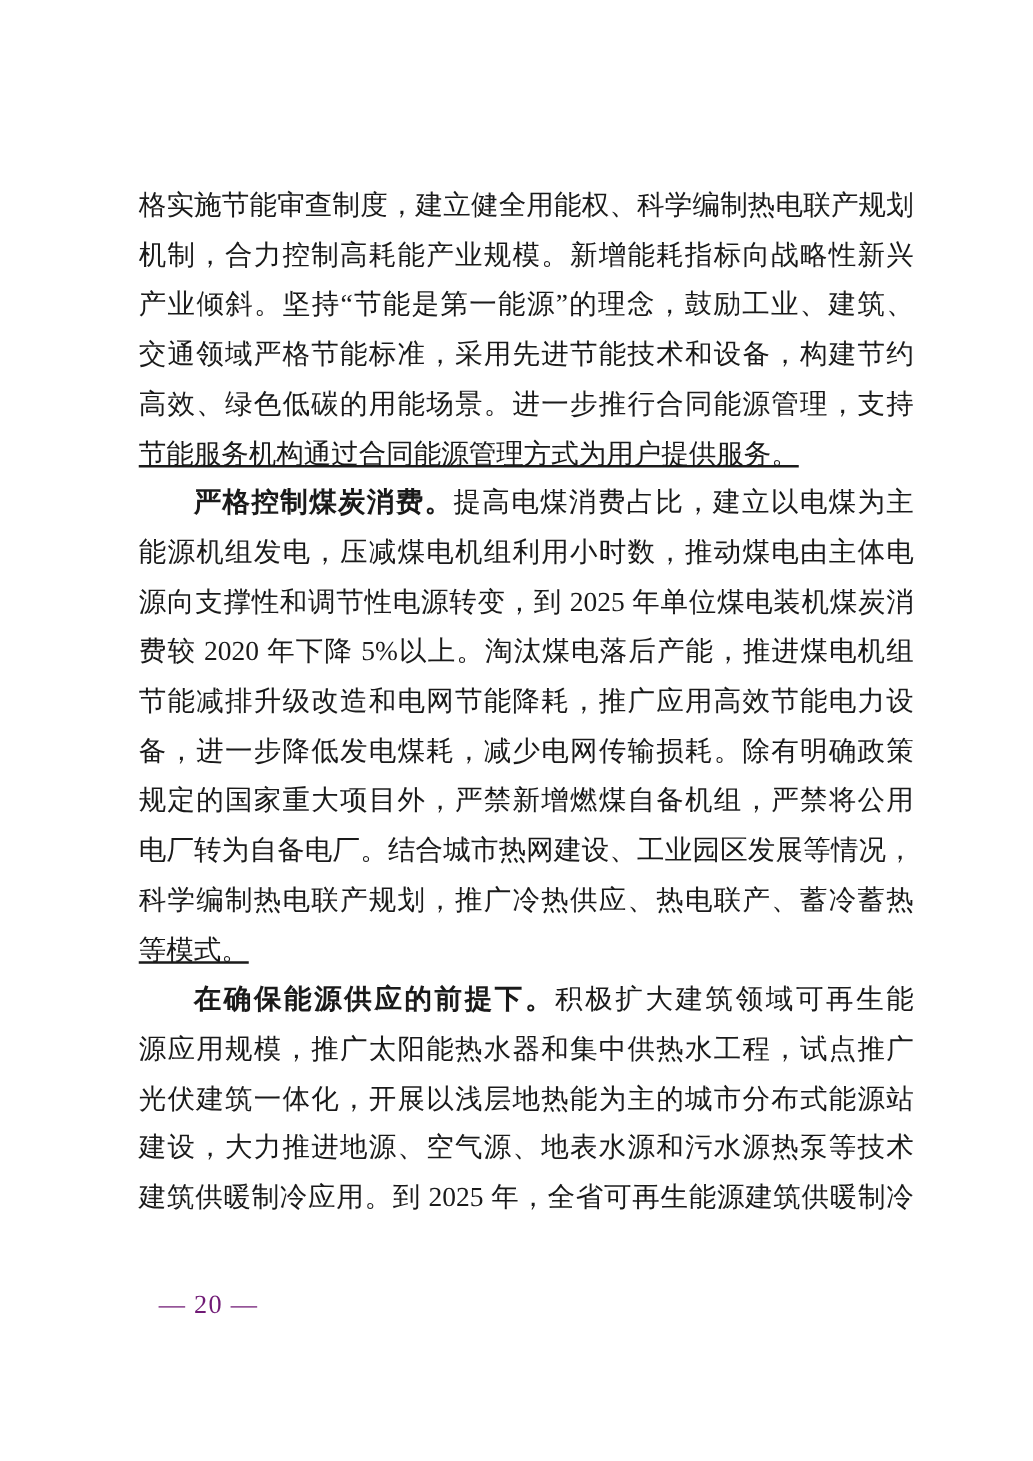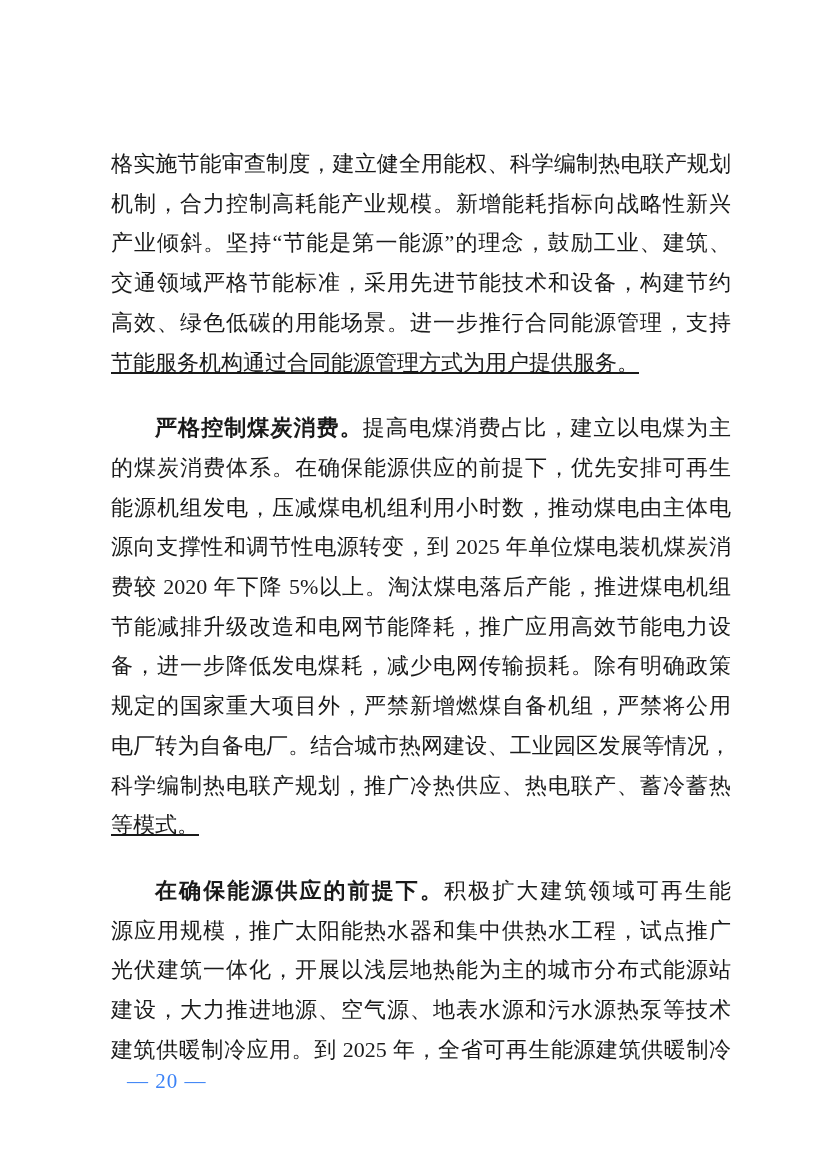--- a/index.html
+++ b/index.html
@@ -31,49 +31,47 @@
     text-justify: inter-character;
     letter-spacing: 0;
     word-break: keep-all;
   }
   .ln.para-end {
     text-align-last: left;
     text-decoration: underline;
   }
   .ln.indent {
     text-indent: 44px;
-    margin-top: 26px;
   }
   .lead {
     font-weight: 700;
   }
   .pagefoot {
     position: absolute;
     left: 127px;
-    top: 1067px;
+    top: 1029px;
     font-size: 21px;
     line-height: 28px;
-    color: #3b82f6;
+    color: #701a75;
     letter-spacing: 1px;
   }
 </style>
 </head>
 <body>
 
 <main class="textblock">
 
   <p class="ln">格实施节能审查制度，建立健全用能权、科学编制热电联产规划</p>
   <p class="ln">机制，合力控制高耗能产业规模。新增能耗指标向战略性新兴</p>
   <p class="ln">产业倾斜。坚持“节能是第一能源”的理念，鼓励工业、建筑、</p>
   <p class="ln">交通领域严格节能标准，采用先进节能技术和设备，构建节约</p>
   <p class="ln">高效、绿色低碳的用能场景。进一步推行合同能源管理，支持</p>
   <p class="ln para-end">节能服务机构通过合同能源管理方式为用户提供服务。</p>
 
   <p class="ln indent"><b class="lead">严格控制煤炭消费。</b><span>提高电煤消费占比，建立以电煤为主</span></p>
-  <p class="ln">的煤炭消费体系。在确保能源供应的前提下，优先安排可再生</p>
   <p class="ln">能源机组发电，压减煤电机组利用小时数，推动煤电由主体电</p>
   <p class="ln">源向支撑性和调节性电源转变，到 2025 年单位煤电装机煤炭消</p>
   <p class="ln">费较 2020 年下降 5%以上。淘汰煤电落后产能，推进煤电机组</p>
   <p class="ln">节能减排升级改造和电网节能降耗，推广应用高效节能电力设</p>
   <p class="ln">备，进一步降低发电煤耗，减少电网传输损耗。除有明确政策</p>
   <p class="ln">规定的国家重大项目外，严禁新增燃煤自备机组，严禁将公用</p>
   <p class="ln">电厂转为自备电厂。结合城市热网建设、工业园区发展等情况，</p>
   <p class="ln">科学编制热电联产规划，推广冷热供应、热电联产、蓄冷蓄热</p>
   <p class="ln para-end">等模式。</p>
 

